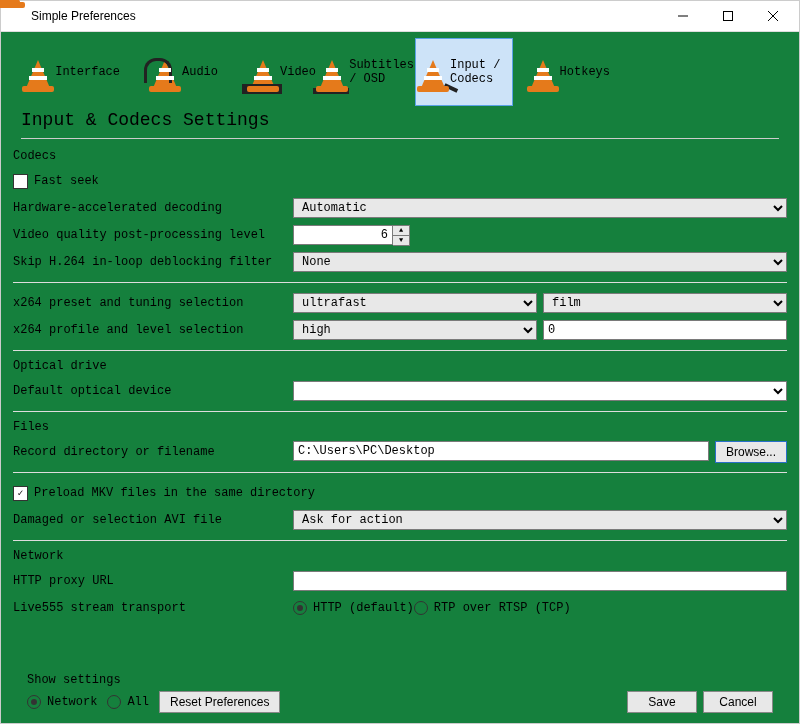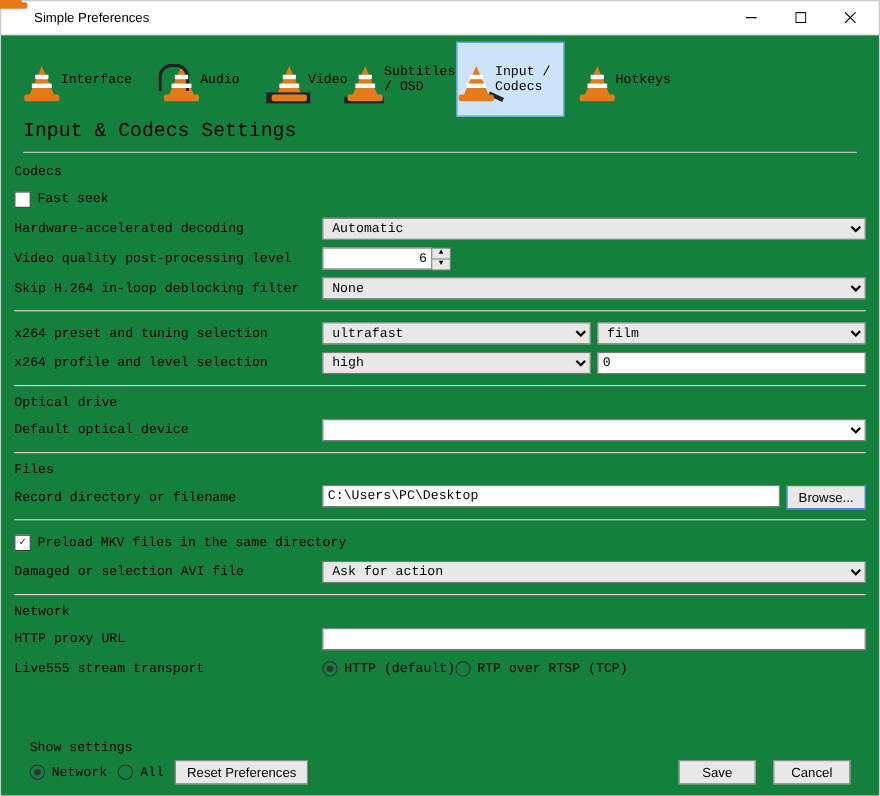--- a/index.html
+++ b/index.html
@@ -48,21 +48,21 @@
   .chk .box{width:13px;height:13px;border:1px solid #333;background:#fff;display:flex;align-items:center;justify-content:center;font-size:10px;color:#222}
   .rdo .circ{width:12px;height:12px;border:1px solid #333;border-radius:50%;display:flex;align-items:center;justify-content:center}
   .rdo.sel .circ::after{content:"";width:6px;height:6px;background:#333;border-radius:50%}
   button.btn{height:22px;padding:0 10px;background:#e8e8e8;border:1px solid #888;font-family:Liberation Sans, sans-serif;font-size:12px}
   button.btn.primary{border:1px solid #2a6fc9}
   .twocol{display:flex;gap:6px;flex:1}
   .twocol>*{flex:1}
   .footer{height:44px;border-top:1px solid transparent;display:flex;align-items:flex-end;justify-content:space-between;padding:0 26px 10px 26px}
   .footer .left{display:flex;flex-direction:column;gap:4px}
   .footer .left .radios{display:flex;gap:10px;align-items:center}
-  .footer .right{display:flex;gap:16px}
+  .footer .right{display:flex;gap:6px}
   .footer .right button{width:70px}
   .subsep{border:none;border-top:1px solid #ddd;margin:8px 0}
   .radio-pair{display:flex;align-items:flex-start;flex:1}
 </style>
 </head>
 <body>
 
 <div class="window">
 
   <div class="titlebar">

